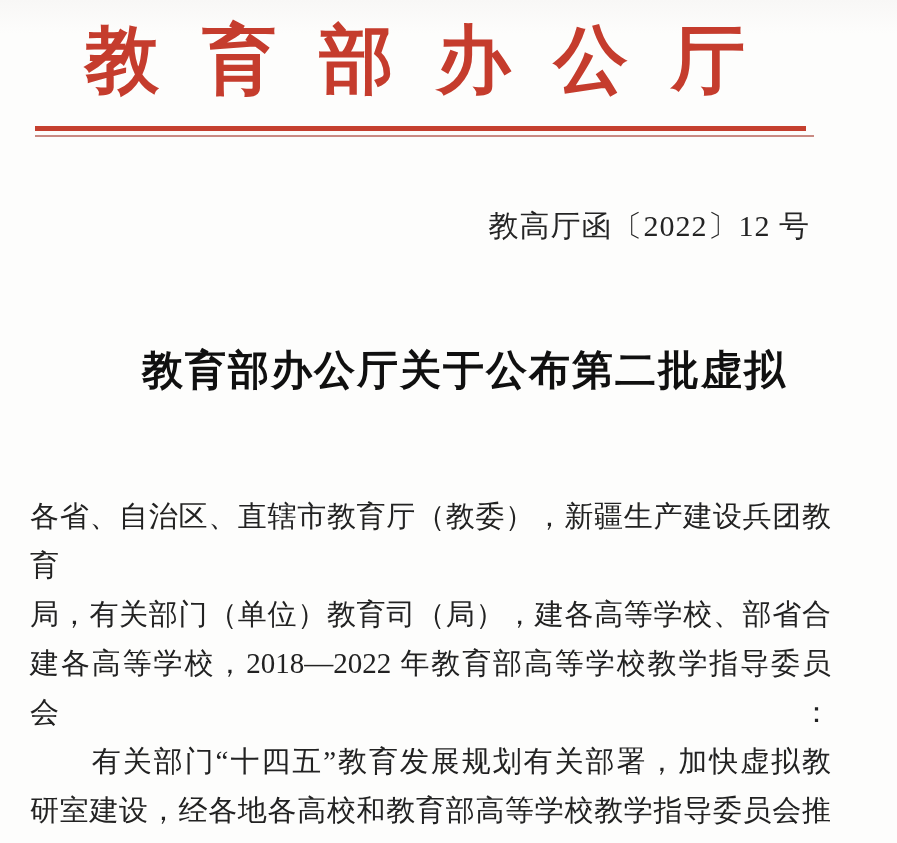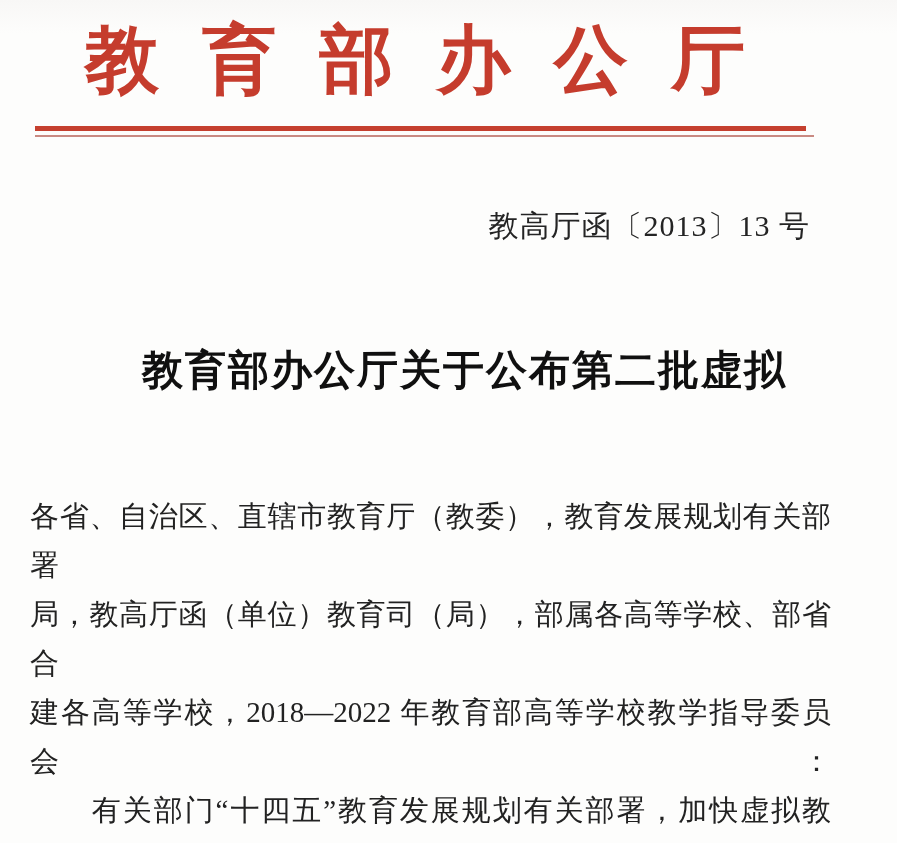--- a/index.html
+++ b/index.html
@@ -93,28 +93,28 @@
 <body>
 
 <div class="page">
 
   <div class="letterhead">教育部办公厅</div>
 
   <div class="rule-thick"></div>
 
   <div class="rule-thin"></div>
 
-  <div class="doc-number">教高厅函〔2013〕13 号</div>
+  <div class="doc-number">教高厅函〔2022〕12 号</div>
 
   <div class="title">
     <div>教育部办公厅关于公布第二批虚拟</div>
   </div>
 
   <div class="body-text">
-    <div class="bline j">各省、自治区、直辖市教育厅（教委），教育发展规划有关部署</div>
-    <div class="bline j">局，教高厅函（单位）教育司（局），部属各高等学校、部省合</div>
+    <div class="bline j">各省、自治区、直辖市教育厅（教委），新疆生产建设兵团教育</div>
+    <div class="bline j">局，有关部门（单位）教育司（局），建各高等学校、部省合</div>
     <div class="bline j">建各高等学校，2018—2022 年教育部高等学校教学指导委员会：</div>
     <div class="bline j">　　有关部门“十四五”教育发展规划有关部署，加快虚拟教</div>
     <div class="bline j">研室建设，经各地各高校和教育部高等学校教学指导委员会推荐、</div>
 
   </div>
 
 </div>
 
 </body></html>

